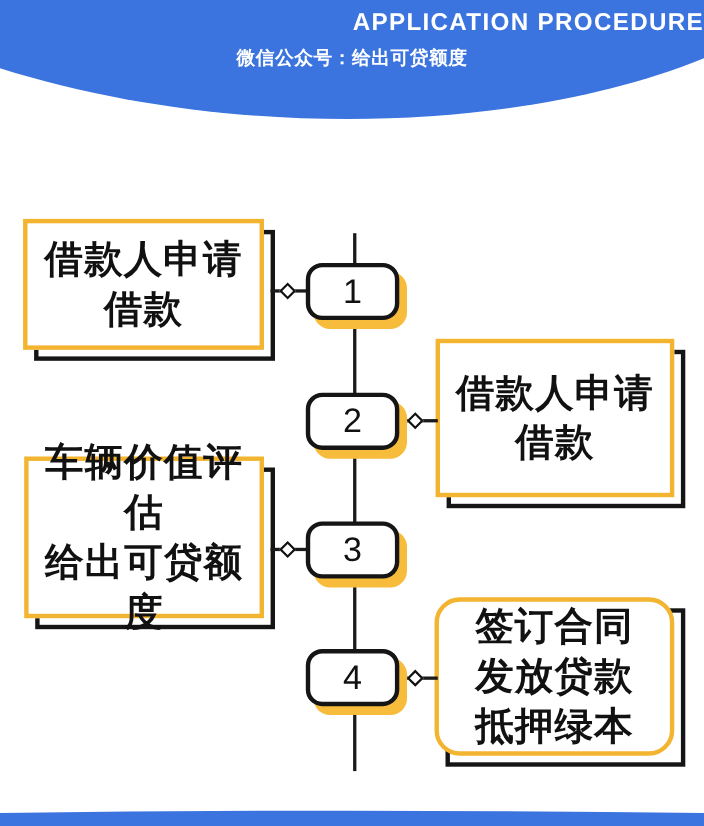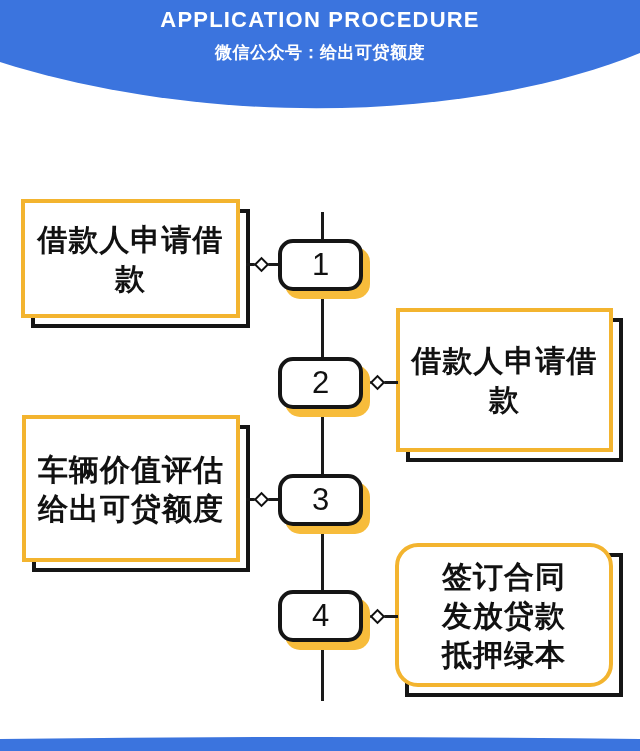--- a/index.html
+++ b/index.html
@@ -11,21 +11,21 @@
     width: 640px;
     height: 751px;
     background: #ffffff;
     overflow: hidden;
   }
 
   
   .header-curve-svg { position: absolute; top: 0; left: 0; display: block; }
   .header-title {
     position: absolute; top: 7px; left: 0; width: 640px;
-    text-align: center; color: #ffffff;
+    text-align: right; color: #ffffff;
     font-size: 22px; font-weight: 600; letter-spacing: 1.2px;
     z-index: 5;
   }
   .header-subtitle {
     position: absolute; top: 41px; left: 0; width: 640px;
     text-align: center; color: #ffffff;
     font-size: 17px; font-weight: 700; letter-spacing: 0.5px;
     z-index: 5;
   }
 
@@ -68,21 +68,21 @@
   .diamond-4 { left: 372px; top: 611px; }
 
   .box-shadow {
     position: absolute; border: 4px solid #151515; background: #ffffff;
     z-index: 1;
   }
   .box-front {
     position: absolute; background: #ffffff; border: 4px solid #f3b42f;
     display: flex; align-items: center; justify-content: center;
     text-align: center; color: #111111;
-    font-size: 30px; font-weight: 700; line-height: 1.3;
+    font-size: 35px; font-weight: 700; line-height: 1.3;
     z-index: 2;
   }
   .box-lines { white-space: pre-line; letter-spacing: 1px; }
 
   .box-front-1 { left: 21px;  top: 199px; width: 219px; height: 119px; }
   .box-shadow-1 { left: 31px; top: 209px; width: 219px; height: 119px; }
 
   .box-front-2 { left: 396px; top: 308px; width: 217px; height: 144px; }
   .box-shadow-2 { left: 406px; top: 318px; width: 217px; height: 144px; }
 

